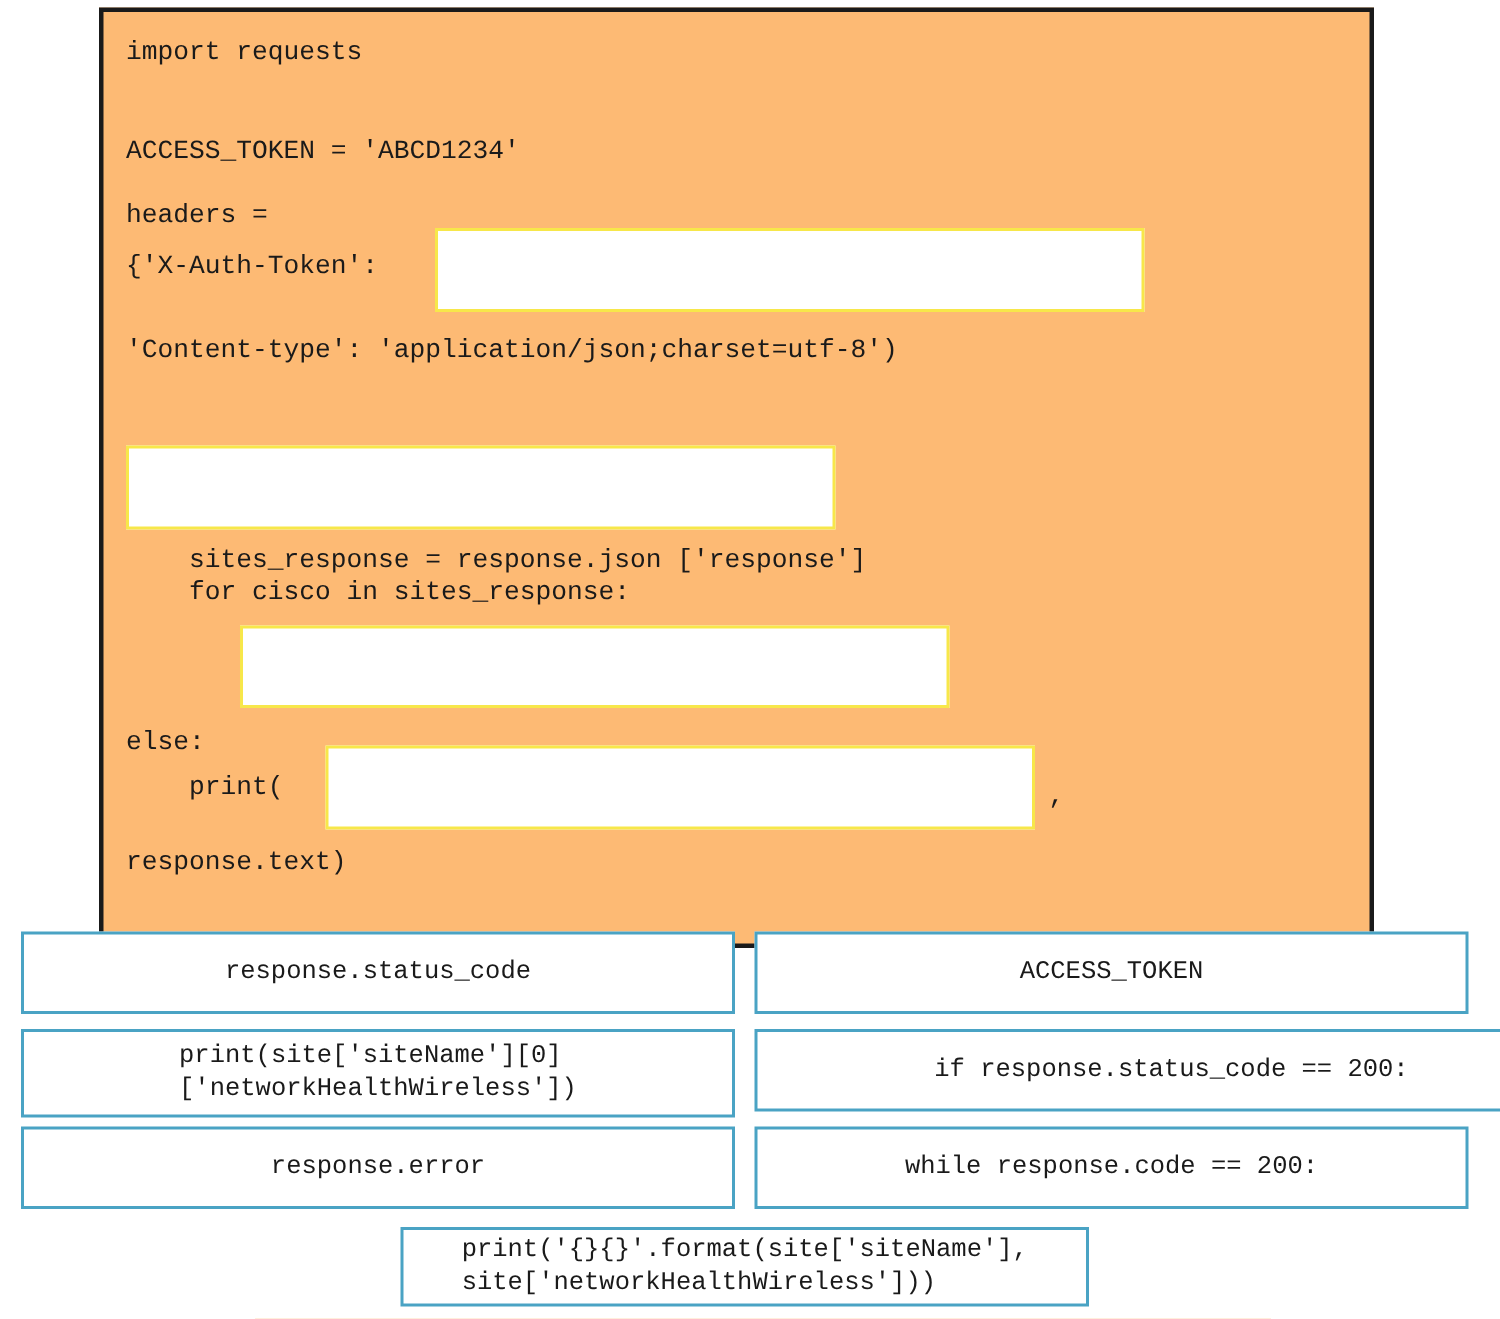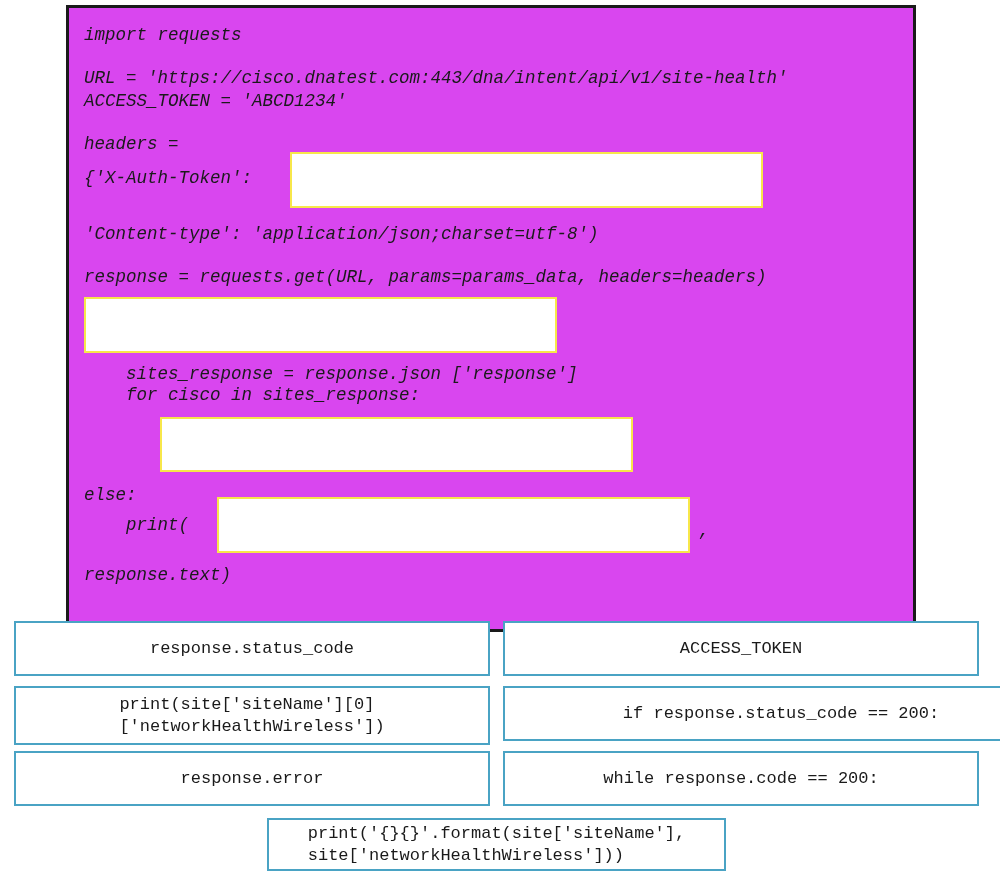--- a/index.html
+++ b/index.html
@@ -17,22 +17,21 @@
 
   
   #code-panel {
     position: absolute;
     left: 66px;
     top: 5px;
     width: 850px;
     height: 627px;
     border: 3px solid #1a1a1a;
     box-sizing: border-box;
-    background: #d946ef;
-    font-style: italic;
+    background: #fdba74;
   }
 
   .code-line {
     position: absolute;
     white-space: pre;
     font-family: "Liberation Mono", "DejaVu Sans Mono", monospace;
     font-size: 17.5px;
     line-height: 20px;
     color: #1a1a1a;
     letter-spacing: 0px;
@@ -68,31 +67,29 @@
     text-align: left;
   }
 </style>
 </head>
 <body>
 
 <div id="code-panel">
 
   <div class="code-line" style="left:15px; top:17px;">import requests</div>
 
-  <div class="code-line" style="left:15px; top:60px;">URL = 'https://cisco.dnatest.com:443/dna/intent/api/v1/site-health'</div>
 
   <div class="code-line" style="left:15px; top:83px;">ACCESS_TOKEN = 'ABCD1234'</div>
 
   <div class="code-line" style="left:15px; top:126px;">headers =</div>
 
   <div class="code-line" style="left:15px; top:160px;">{'X-Auth-Token':</div>
 
   <div class="code-line" style="left:15px; top:216px;">'Content-type': 'application/json;charset=utf-8')</div>
 
-  <div class="code-line" style="left:15px; top:259px;">response = requests.get(URL, params=params_data, headers=headers)</div>
 
   <div class="code-line" style="left:15px; top:356px;">    sites_response = response.json ['response']</div>
 
   <div class="code-line" style="left:15px; top:377px;">    for cisco in sites_response:</div>
 
   <div class="code-line" style="left:15px; top:477px;">else:</div>
 
   <div class="code-line" style="left:15px; top:507px;">    print(</div>
 
   <div class="code-line" style="left:630px; top:513px;">,</div>

